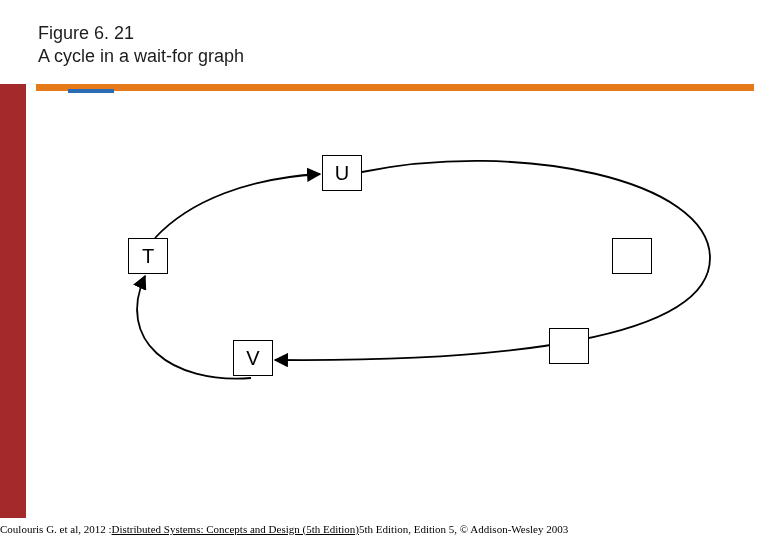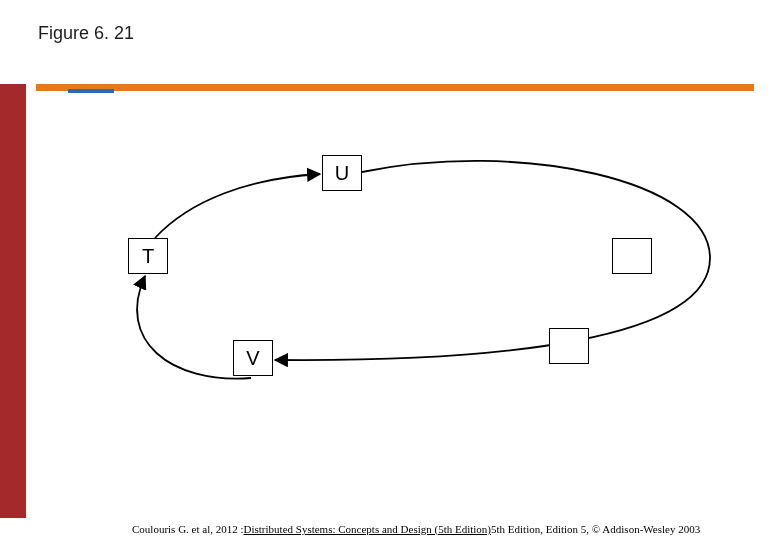--- a/index.html
+++ b/index.html
@@ -76,36 +76,36 @@
   .footer {
     position: absolute;
     left: 0;
     right: 0;
     bottom: 0;
     height: 22px;
     background: #fff;
     border-top: 0;
     display: flex;
     align-items: center;
-    padding-left: 132px;
     font-size: 11px;
     color: #000;
     font-family: "Times New Roman", Times, serif;
     white-space: nowrap;
   }
   .footer .b { font-weight: 400; }
   .footer .u { text-decoration: underline; }
 </style>
 </head>
 <body>
 
 <div class="left-accent"></div>
 
 <div class="header">
   <div class="fig-number">Figure 6. 21</div>
+  <div class="fig-title">A cycle in a wait-for graph</div>
 </div>
 
 <div class="rule-wrap">
   <div class="rule-orange"></div>
   <div class="rule-blue"></div>
 </div>
 
 <svg class="diagram" viewBox="0 0 780 540" width="780" height="540">
   <defs>
     <marker id="arrow" viewBox="0 0 10 10" refX="9" refY="5" markerWidth="8" markerHeight="8" orient="auto-start-reverse">

